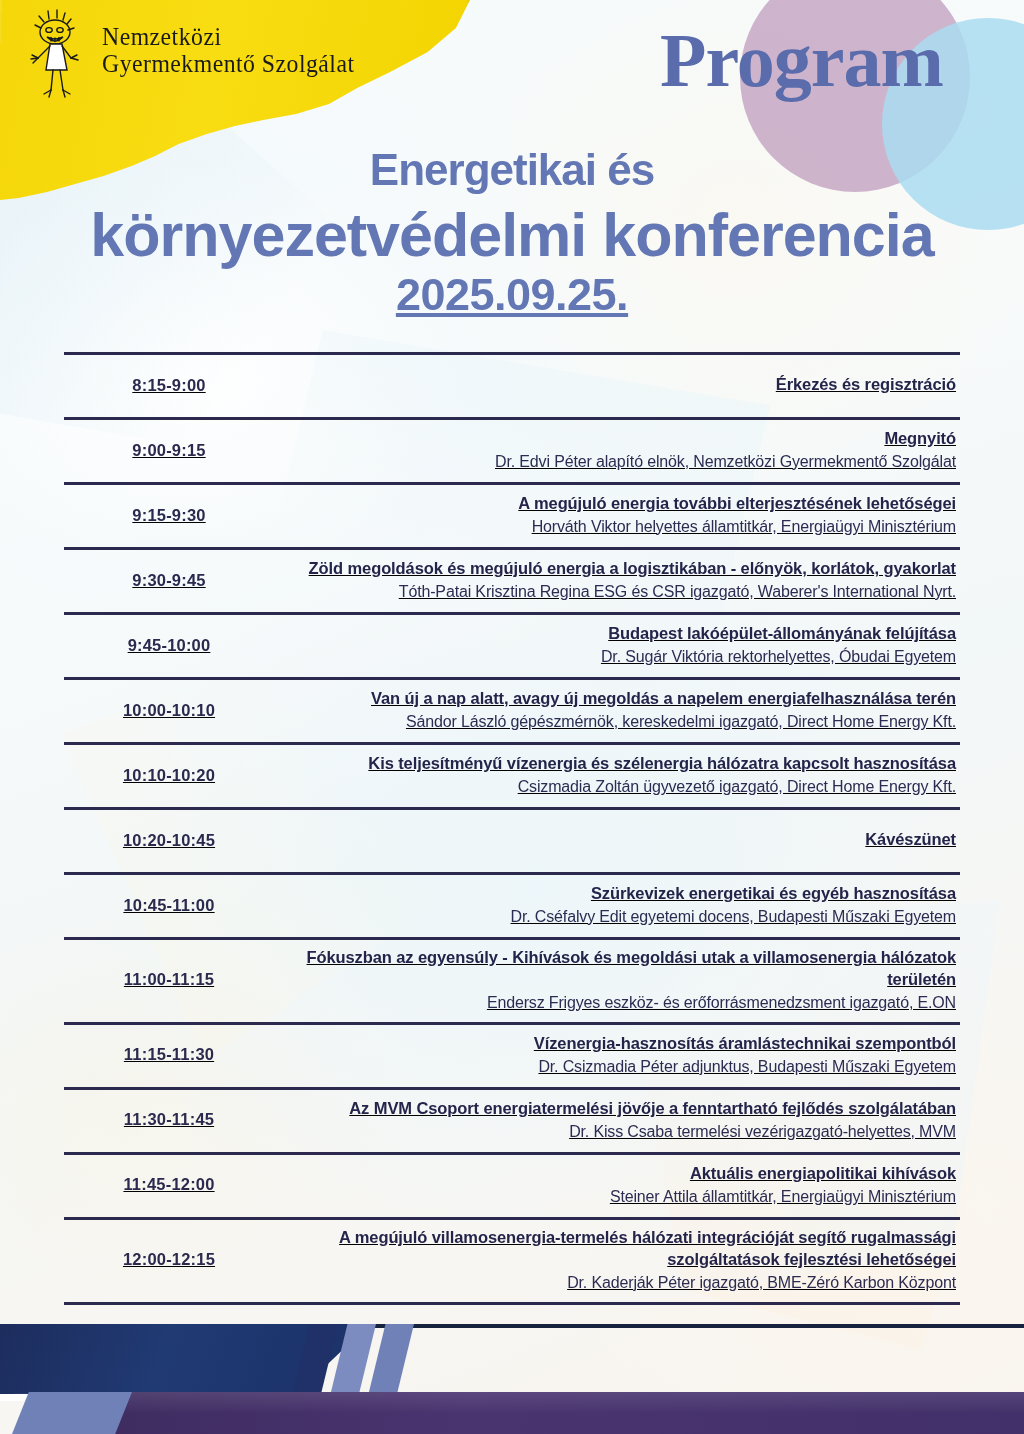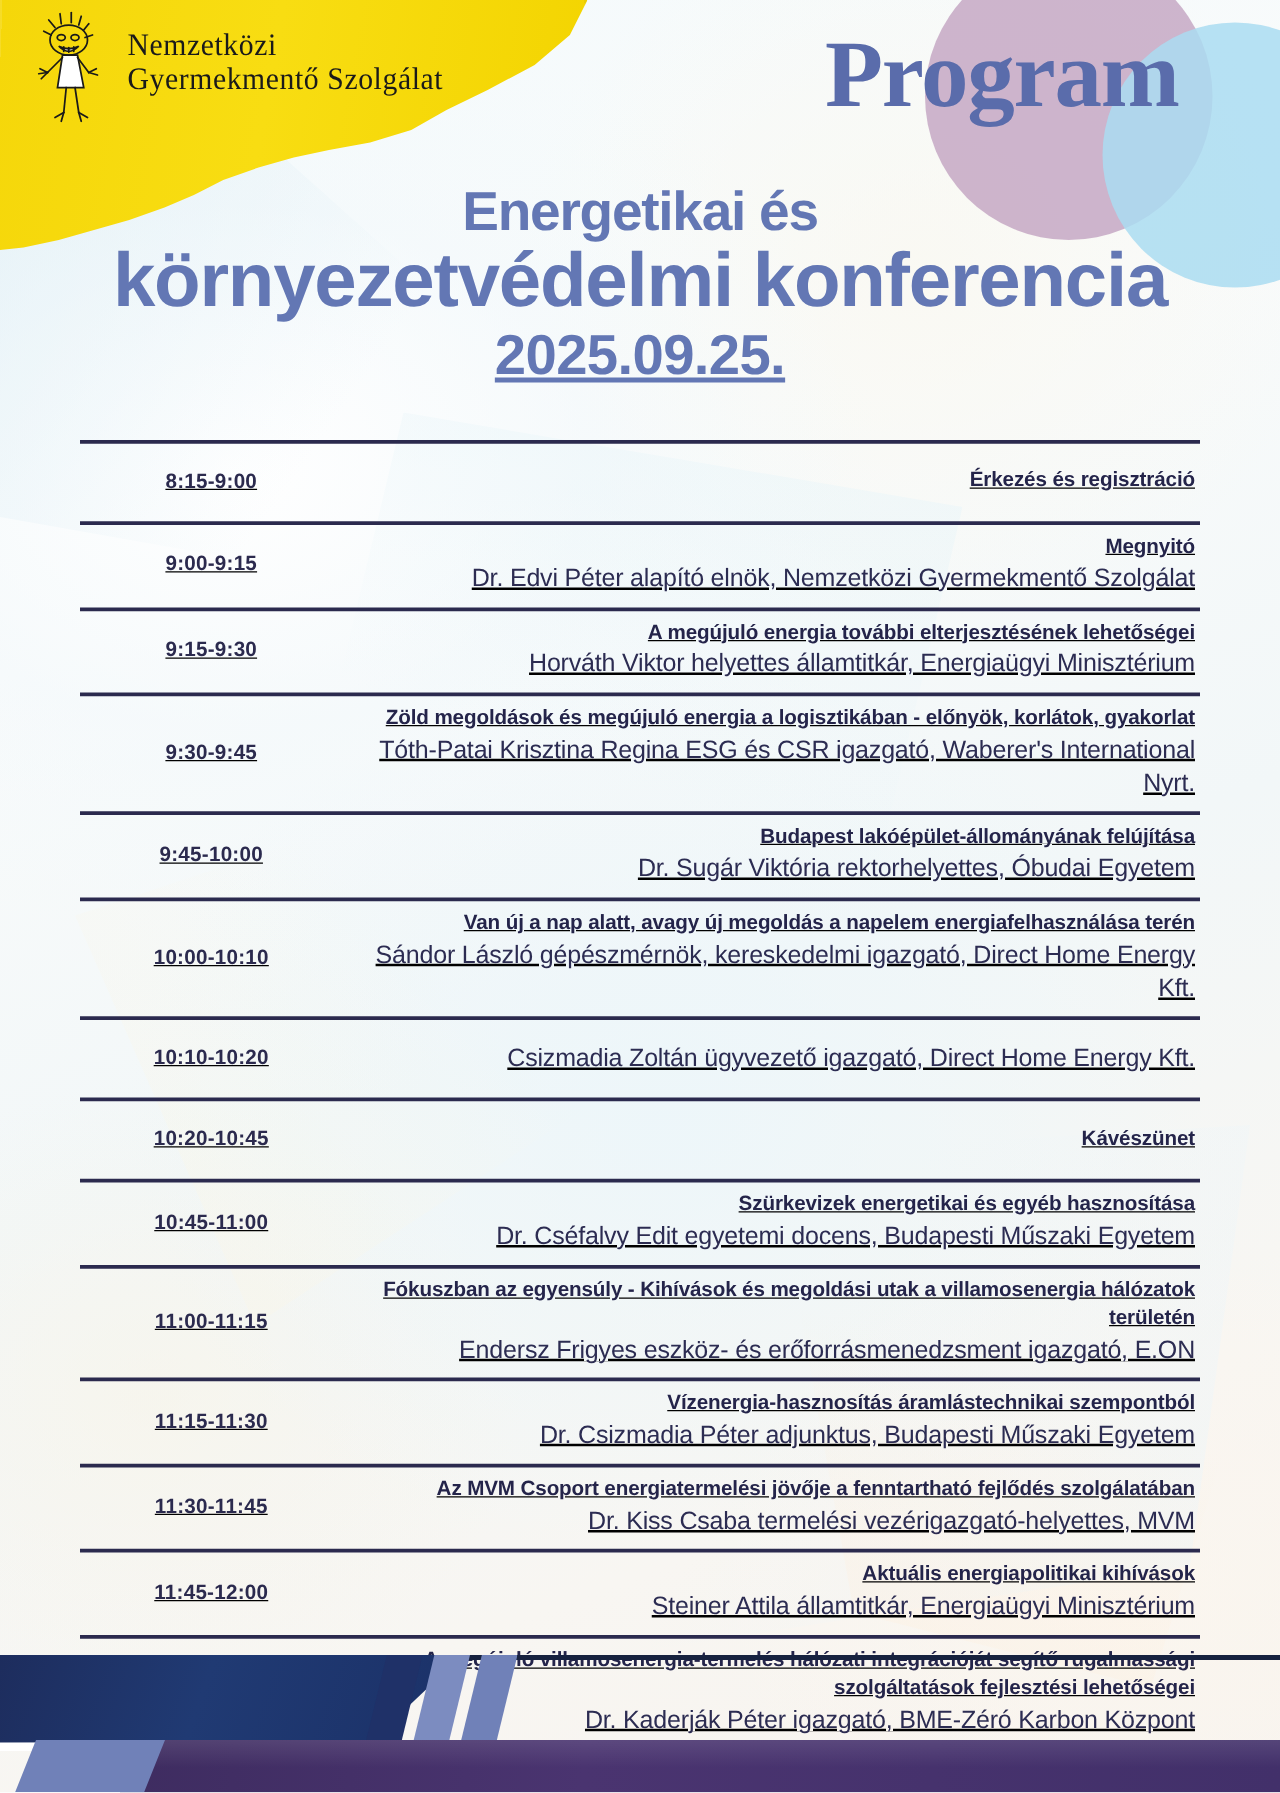--- a/index.html
+++ b/index.html
@@ -144,21 +144,21 @@
     top: 148px;
     left: 40px;
     width: 944px;
     text-align: center;
     color: #6377b4;
     font-weight: 700;
     line-height: 1.0;
     letter-spacing: -1px;
   }
   .conf-title .l1 { font-size: 44px; display: block; }
-  .conf-title .l2 { font-size: 61px; display: block; margin-top: 2px; }
+  .conf-title .l2 { font-size: 61px; display: block; margin-top: 13px; }
   .conf-date {
     display: block;
     font-size: 45px;
     margin-top: 6px;
     letter-spacing: -0.5px;
     text-decoration: underline;
   }
 
   
   .schedule {
@@ -194,21 +194,21 @@
     padding: 0 4px;
   }
   .row-title {
     font-size: 16.5px;
     font-weight: 700;
     color: #24244a;
     line-height: 1.32;
     letter-spacing: -0.1px;
   }
   .row-speaker {
-    font-size: 20px;
+    font-size: 16px;
     font-weight: 400;
     color: #2c2c52;
     line-height: 1.34;
     margin-top: 1px;
     letter-spacing: -0.15px;
   }
 
   
   .footer {
     position: absolute;
@@ -382,20 +382,21 @@
         <div class="row-time">10:00-10:10</div>
         <div class="row-body">
           <div class="row-title">Van új a nap alatt, avagy új megoldás a napelem energiafelhasználása terén</div>
           <div class="row-speaker">Sándor László gépészmérnök, kereskedelmi igazgató, Direct Home Energy Kft.</div>
         </div>
       </div>
       <div class="rule"></div>
       <div class="row">
         <div class="row-time">10:10-10:20</div>
         <div class="row-body">
+          <div class="row-title">Kis teljesítményű vízenergia és szélenergia hálózatra kapcsolt hasznosítása</div>
           <div class="row-speaker">Csizmadia Zoltán ügyvezető igazgató, Direct Home Energy Kft.</div>
         </div>
       </div>
       <div class="rule"></div>
       <div class="row">
         <div class="row-time">10:20-10:45</div>
         <div class="row-body">
           <div class="row-title">Kávészünet</div>
         </div>
       </div>

